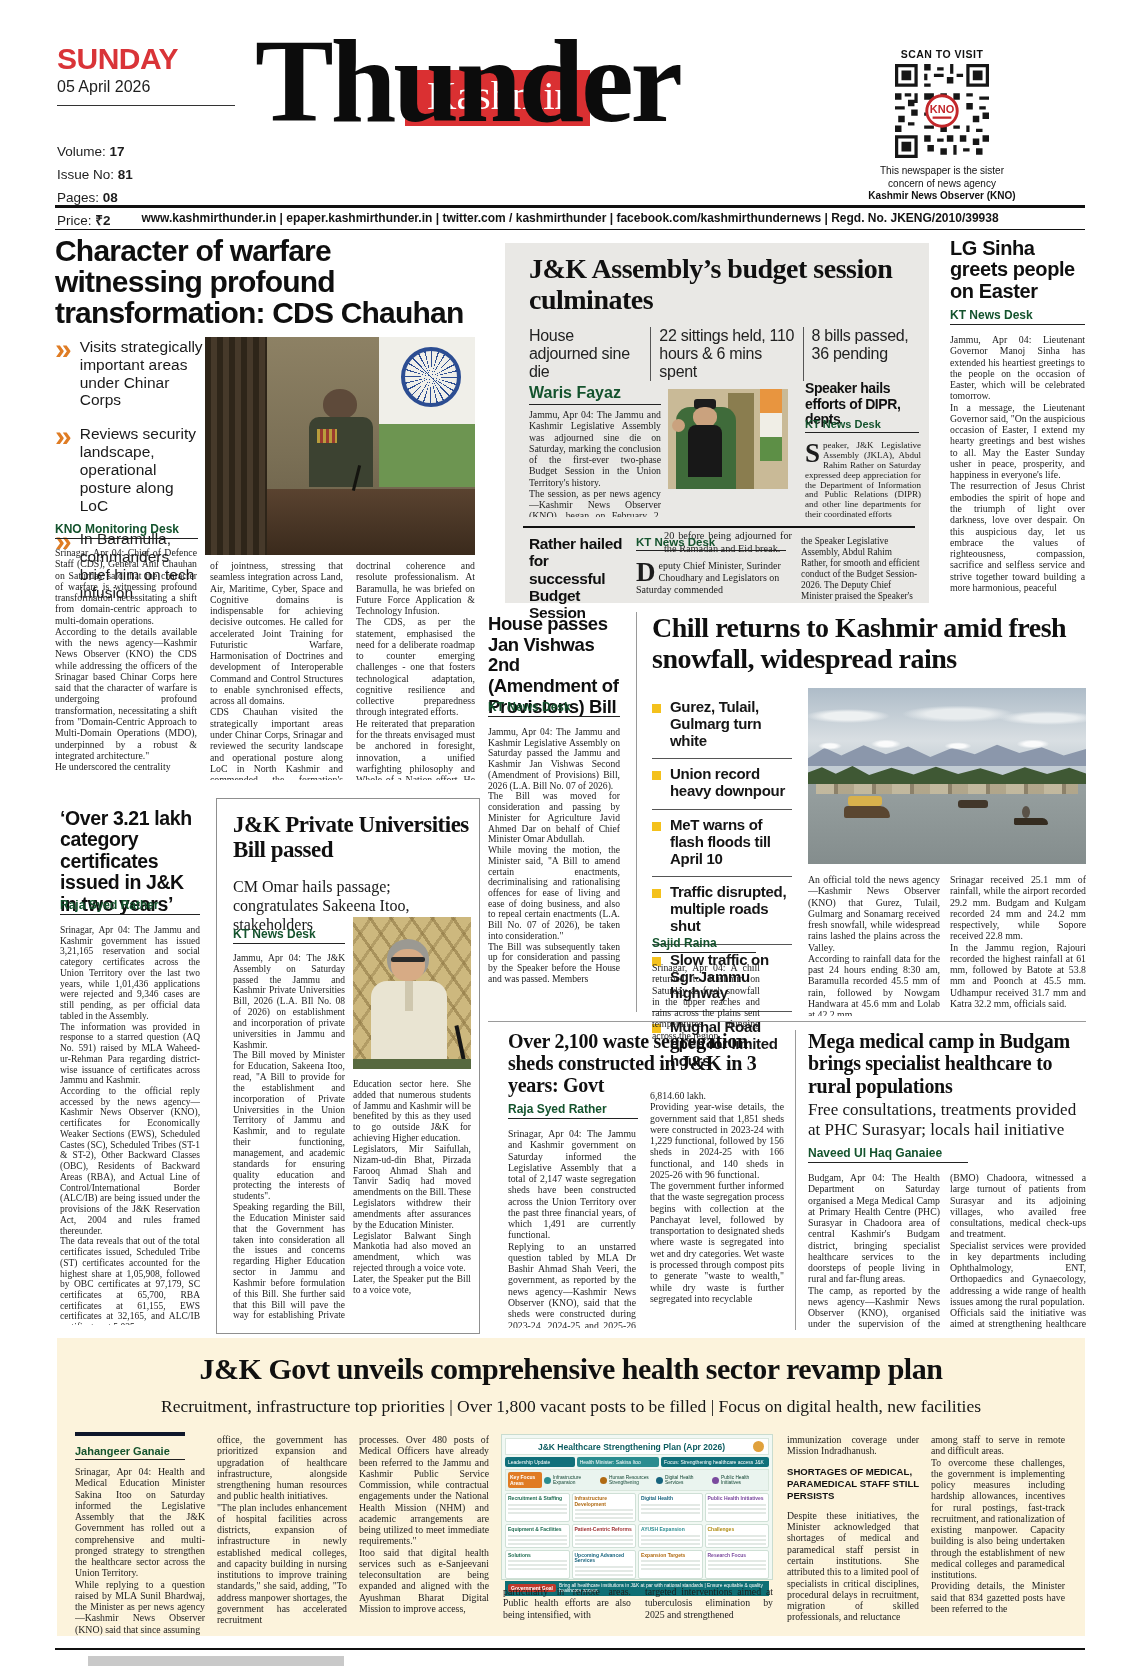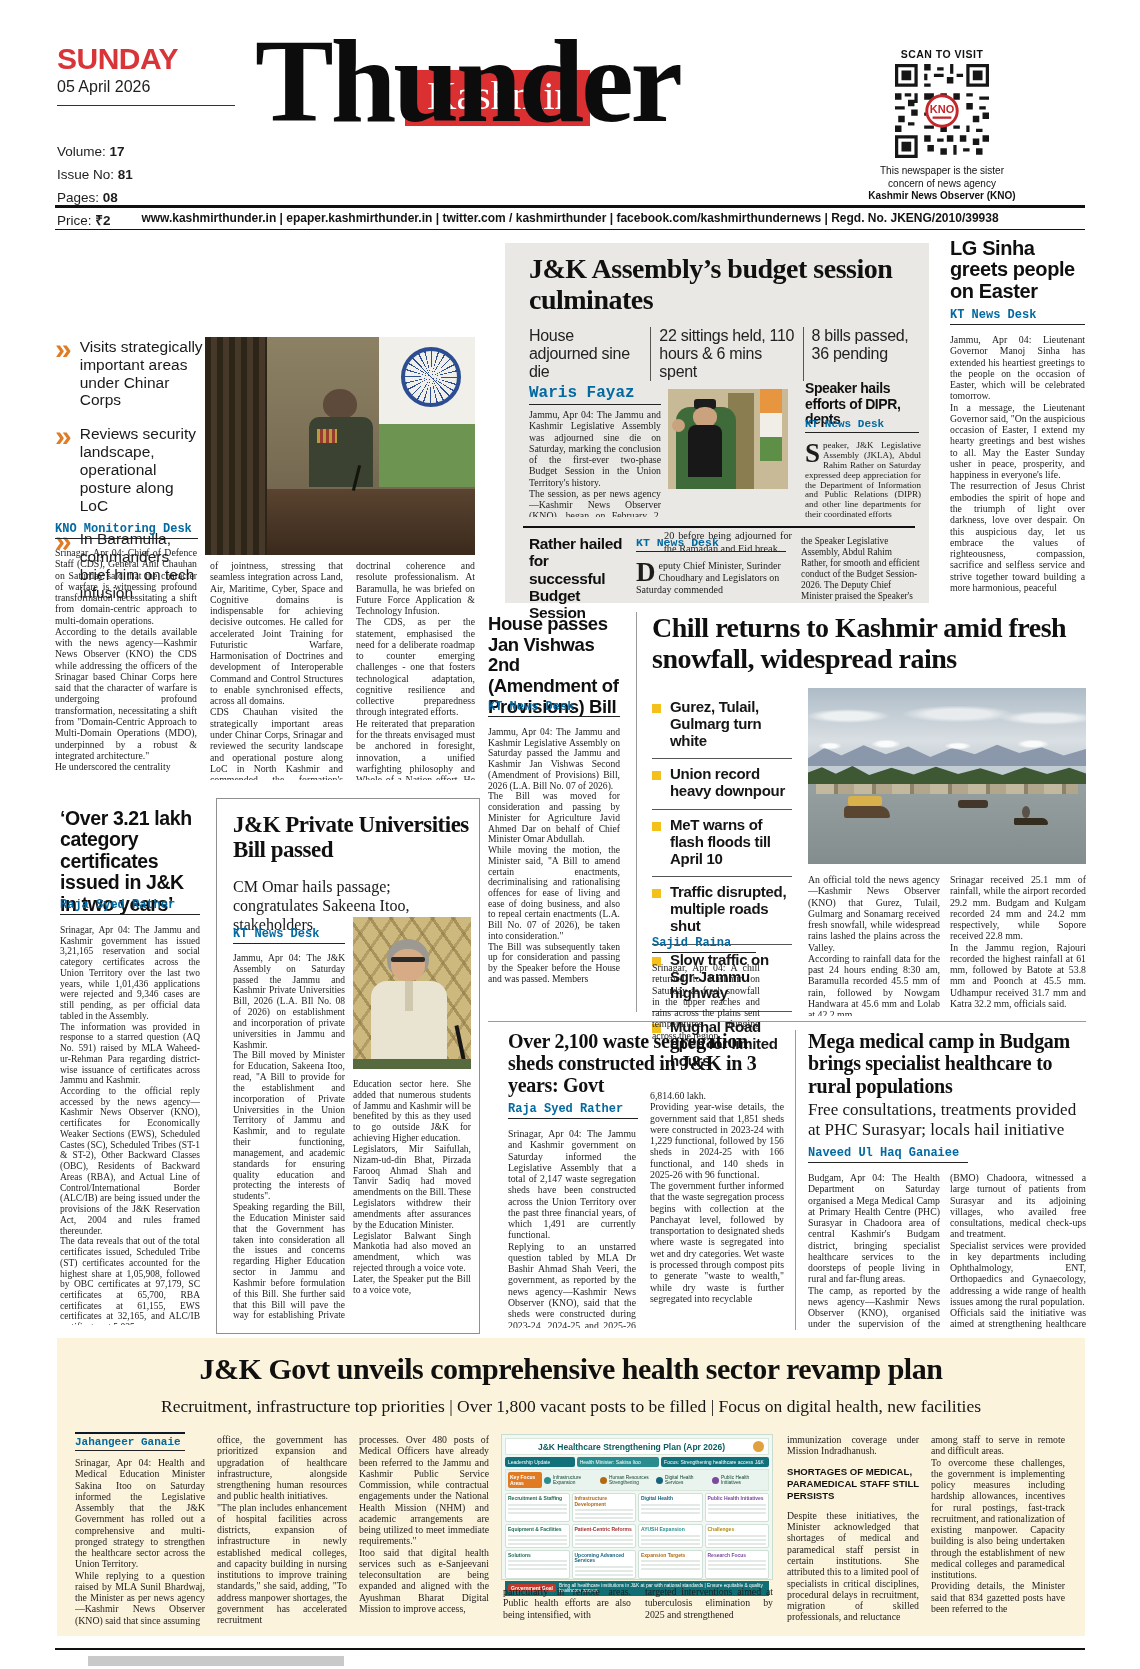--- a/index.html
+++ b/index.html
@@ -4,21 +4,21 @@
 <style>
   html,body{margin:0;padding:0;background:#8a8a8a;}
   .page{position:relative;width:1140px;height:1669px;background:#fff;margin:0 auto;overflow:hidden;
         font-family:"Liberation Serif",serif;color:#1b1b1b;}
   .abs{position:absolute;}
   .sans{font-family:"Liberation Sans",sans-serif;}
   .hl-sans{font-family:"Liberation Sans",sans-serif;font-weight:bold;color:#0f0f0f;letter-spacing:-0.4px;}
   .hl-serif{font-family:"Liberation Serif",serif;font-weight:bold;color:#101010;}
   .body-text{font-family:"Liberation Serif",serif;font-size:9.8px;line-height:1.15;text-align:justify;
              white-space:pre-line;color:#1c1c1c;overflow:hidden;}
-  .byline{font-family:Liberation Mono, monospace;font-weight:bold;font-size:12px;color:#0369a1;
+  .byline{font-family:Liberation Sans, sans-serif;font-weight:bold;font-size:12px;color:#14532d;
           border-bottom:1.4px solid #222;padding-bottom:2px;}
   .rule{background:#111;}
   .dropcap::first-letter{float:left;font-size:27px;line-height:0.82;font-weight:bold;padding:1px 3px 0 0;
         font-family:"Liberation Serif",serif;}
   .caption{font-size:10.3px;line-height:1.25;text-align:justify;color:#222;}
   .photo{position:absolute;overflow:hidden;background:#999;}
   .vline{position:absolute;width:1px;background:#9a9a9a;}
   .chev{color:#df7c24;font-size:30px;line-height:0.75;font-weight:bold;font-family:"Liberation Sans",sans-serif;}
   .bullet-sq{width:9px;height:9px;background:#f4c11c;margin-top:5px;flex:0 0 9px;}
   .chill-item{display:flex;gap:9px;border-bottom:1px solid #555;padding:7px 0 9px 0;}
@@ -70,20 +70,21 @@
       <div>This newspaper is the sister</div>
       <div>concern of news agency</div>
       <div style="font-weight:bold;">Kashmir News Observer (KNO)</div>
     </div>
   </div>
 
   <div class="abs rule" style="left:55px;top:205px;width:1030px;height:2.6px;"></div>
   <div class="abs sans" style="left:55px;top:211px;width:1030px;text-align:center;font-size:12px;font-weight:bold;color:#141414;">www.kashmirthunder.in | epaper.kashmirthunder.in | twitter.com / kashmirthunder | facebook.com/kashmirthundernews  | Regd. No. JKENG/2010/39938</div>
   <div class="abs rule" style="left:55px;top:229px;width:1030px;height:1.2px;"></div>
 
+  <div class="abs hl-sans" style="left:55px;top:236px;width:428px;font-size:30px;line-height:1.03;letter-spacing:-0.8px;">Character of warfare witnessing profound transformation: CDS Chauhan</div>
 
   <div class="abs" style="left:55px;top:338px;width:148px;">
     <div style="display:flex;gap:8px;margin-bottom:16px;">
       <span class="chev">»</span>
       <span class="sans" style="font-size:15.5px;line-height:1.15;color:#1a1a1a;">Visits strategically important areas under Chinar Corps</span>
     </div>
     <div style="display:flex;gap:8px;margin-bottom:16px;">
       <span class="chev">»</span>
       <span class="sans" style="font-size:15.5px;line-height:1.15;color:#1a1a1a;">Reviews security landscape, operational posture along LoC</span>
     </div>
@@ -268,21 +269,21 @@
 The camp, as reported by the news agency—Kashmir News Observer (KNO), organised under the supervision of the Block Medical Officer</div>
   <div class="abs body-text" style="left:950px;top:1172px;width:136px;height:158px;">(BMO) Chadoora, witnessed a large turnout of patients from Surasyar and its adjoining villages, who availed free consultations, medical check-ups and treatment.
 Specialist services were provided in key departments including Ophthalmology, ENT, Orthopaedics and Gynaecology, addressing a wide range of health issues among the rural population.
 Officials said the initiative was aimed at strengthening healthcare delivery at the grassroots level and ensuring</div>
 
   <div class="abs" style="left:57px;top:1338px;width:1028px;height:298px;background:#fcf3dc;">
     <div class="abs hl-serif" style="left:0;top:14px;width:1028px;text-align:center;font-size:30px;letter-spacing:-0.5px;">J&amp;K Govt unveils comprehensive health sector revamp plan</div>
     <div class="abs" style="left:24px;top:58px;width:980px;text-align:center;font-size:17.5px;font-family:'Liberation Serif',serif;color:#161616;">Recruitment, infrastructure top priorities | Over 1,800 vacant posts to be filled | Focus on digital health, new facilities</div>
 
     <div class="abs" style="left:18px;top:94px;width:130px;">
-      <div class="byline" style="font-size:11px;border-top:2px solid #0f172a;padding-top:2px;width:110px;">Jahangeer Ganaie</div>
+      <div class="byline" style="font-size:11px;border-top:4px solid #0f172a;padding-top:9px;width:110px;">Jahangeer Ganaie</div>
       <div class="body-text" style="width:130px;height:172px;margin-top:6px;">Srinagar, Apr 04: Health and Medical Education Minister Sakina Itoo on Saturday informed the Legislative Assembly that the J&amp;K Government has rolled out a comprehensive and multi-pronged strategy to strengthen the healthcare sector across the Union Territory.
 While replying to a question raised by MLA Sunil Bhardwaj, the Minister as per news agency—Kashmir News Observer (KNO) said that since assuming</div>
     </div>
     <div class="abs body-text" style="left:160px;top:96px;width:130px;height:192px;">office, the government has prioritized expansion and upgradation of healthcare infrastructure, alongside strengthening human resources and public health initiatives.
 "The plan includes enhancement of hospital facilities across districts, expansion of infrastructure in newly established medical colleges, and capacity building in nursing institutions to improve training standards," she said, adding, "To address manpower shortages, the government has accelerated recruitment</div>
     <div class="abs body-text" style="left:302px;top:96px;width:130px;height:192px;">processes. Over 480 posts of Medical Officers have already been referred to the Jammu and Kashmir Public Service Commission, while contractual engagements under the National Health Mission (NHM) and academic arrangements are being utilized to meet immediate requirements."
 Itoo said that digital health services such as e-Sanjeevani teleconsultation are being expanded and aligned with the Ayushman Bharat Digital Mission to improve access,</div>
 
     <div class="abs info" style="left:444px;top:96px;width:272px;height:146px;background:#f1f8f3;border:1px solid #c9dccf;padding:3px;box-sizing:border-box;">
       <div style="display:flex;align-items:center;background:#fff;border:1px solid #d8e6dc;padding:2px 4px;">

